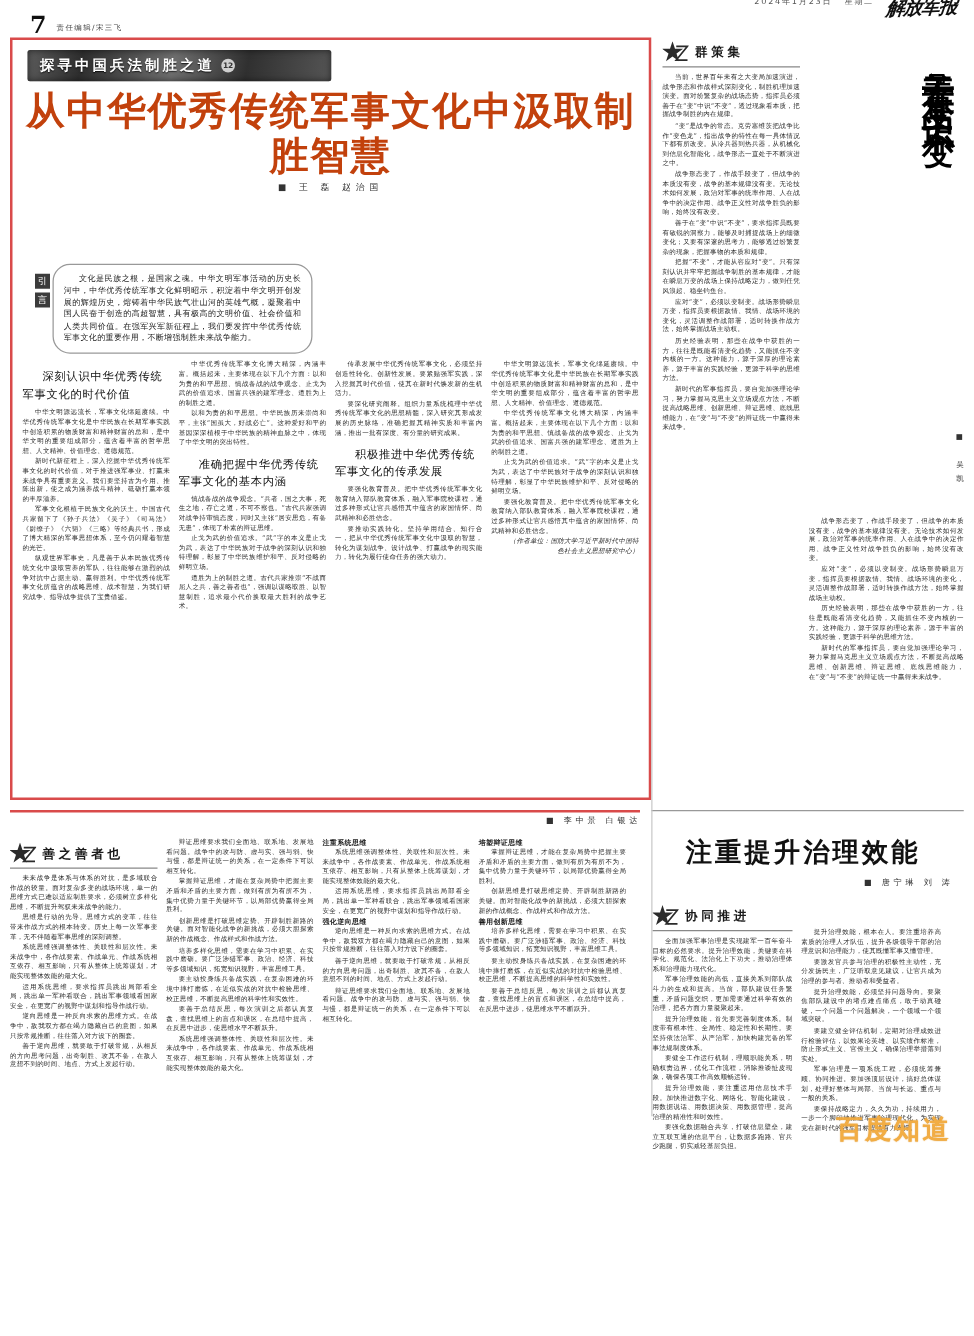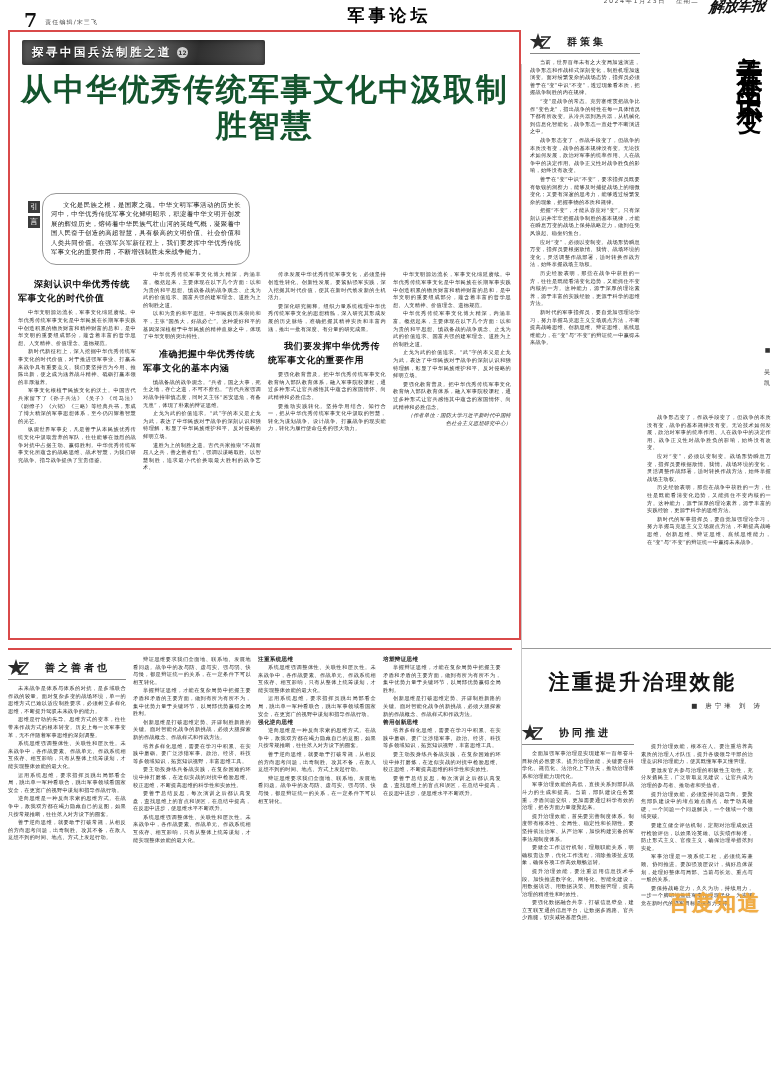--- a/index.html
+++ b/index.html
@@ -128,21 +128,21 @@
     text-align: center;
     font-weight: bold;
   }
   .feature-headline {
     font-family: "DejaVu Sans", "Liberation Sans", sans-serif;
     font-weight: bold;
     font-size: 31px;
     line-height: 36px;
     letter-spacing: 1.5px;
     text-align: center;
-    color: #14532d;
+    color: #c2410c;
     margin: 6px 0 2px 0;
   }
   .feature-byline {
     text-align: center;
     font-size: 7px;
     letter-spacing: 4px;
     color: #333;
     margin-bottom: 8px;
   }
 
@@ -191,21 +191,21 @@
   .feature-cols {
     display: flex;
     gap: 7px;
     margin-top: 2px;
   }
   .fcol { width: 118px; position: relative; }
   .fcol.c1, .fcol.c2, .fcol.c3, .fcol.c4 { }
 
   .sub-head {
     font-family: "DejaVu Sans","Liberation Sans",sans-serif;
-    font-weight: bold;
+    font-weight: normal;
     font-size: 9px;
     line-height: 14px;
     letter-spacing: .6px;
     color: #111;
     margin: 6px 0 4px 0;
     text-indent: 16px;
   }
   .body-text {
     font-family: "DejaVu Serif","Liberation Serif",serif;
     font-size: 5.2px;
@@ -223,21 +223,21 @@
     padding-left: 9px;
     display: flex;
     gap: 7px;
   }
   .col-narrow { width: 110px; }
   .vert-head-col { width: 124px; position: relative; }
 
   .colhead {
     display: flex;
     align-items: center;
-    gap: 16px;
+    gap: 5px;
     margin: 3px 0 2px 0;
   }
   .star-mark {
     position: relative;
     width: 21px; height: 18px;
     flex: none;
   }
   .star-mark svg { display:block; }
   .colhead-text {
     font-family: "DejaVu Serif","Liberation Serif",serif;
@@ -352,40 +352,40 @@
     width: 1px;
     background: #c9c9c9;
   }
 </style>
 </head>
 <body>
 
 <div class="masthead">
   <div class="page-num">7</div>
   <div class="editor-line">责任编辑/宋三飞</div>
-  <div class="section-title">军事论坛</div>
   <div class="mh-right">
     <span class="mh-date">2024年1月23日</span>
     <span class="mh-weekday">星期二</span>
     <span class="mh-logo">解放军报</span>
   </div>
 </div>
 
 <div class="page">
 
   <div class="top-zone">
 
     <div class="feature">
 
       <div class="banner-strip">
         <span class="banner-text">探寻中国兵法制胜之道</span>
         <span class="banner-badge">12</span>
       </div>
 
       <div class="feature-headline">从中华优秀传统军事文化中汲取制胜智慧</div>
+      <div class="feature-byline">■ 王 磊   赵治国</div>
 
       <div class="lead-wrap">
         <div class="lead-label">
           <span>引</span>
           <span>言</span>
         </div>
         <div class="lead-box"><span class="indent"></span><span>文化是民族之根，是国家之魂。中华文明军事活动的历史长河中，中华优秀传统军事文化鲜明昭示，积淀着中华文明开创发展的辉煌历史，熔铸着中华民族气壮山河的英雄气概，凝聚着中国人民奋于创造的高超智慧，具有极高的文明价值、社会价值和人类共同价值。在强军兴军新征程上，我们要发挥中华优秀传统军事文化的重要作用，不断增强制胜未来战争能力。</span></div>
       </div>
 
       <div class="feature-cols">
@@ -411,21 +411,21 @@
             <p>止戈为武的价值追求。“武”字的本义是止戈为武，表达了中华民族对于战争的深刻认识和独特理解，彰显了中华民族维护和平、反对侵略的鲜明立场。</p>
             <p>道胜为上的制胜之道。古代兵家推崇“不战而屈人之兵，善之善者也”，强调以谋略取胜、以智慧制胜，追求最小代价换取最大胜利的战争艺术。</p>
           </div>
         </div>
 
         <div class="fcol c3">
           <div class="body-text">
             <p>传承发展中华优秀传统军事文化，必须坚持创造性转化、创新性发展。要紧贴强军实践，深入挖掘其时代价值，使其在新时代焕发新的生机活力。</p>
             <p>要深化研究阐释。组织力量系统梳理中华优秀传统军事文化的思想精髓，深入研究其形成发展的历史脉络，准确把握其精神实质和丰富内涵，推出一批有深度、有分量的研究成果。</p>
           </div>
-          <div class="sub-head">我们要发挥中华优秀传统军事文化的重要作用</div>
+          <div class="sub-head">积极推进中华优秀传统军事文化的传承发展</div>
           <div class="body-text">
             <p>要强化教育普及。把中华优秀传统军事文化教育纳入部队教育体系，融入军事院校课程，通过多种形式让官兵感悟其中蕴含的家国情怀、尚武精神和必胜信念。</p>
             <p>要推动实践转化。坚持学用结合、知行合一，把从中华优秀传统军事文化中汲取的智慧，转化为谋划战争、设计战争、打赢战争的现实能力，转化为履行使命任务的强大动力。</p>
           </div>
         </div>
 
         <div class="fcol c4">
           <div class="body-text">
             <p>中华文明源远流长，军事文化绵延赓续。中华优秀传统军事文化是中华民族在长期军事实践中创造积累的物质财富和精神财富的总和，是中华文明的重要组成部分，蕴含着丰富的哲学思想、人文精神、价值理念、道德规范。</p>
             <p>中华优秀传统军事文化博大精深，内涵丰富。概括起来，主要体现在以下几个方面：以和为贵的和平思想、慎战备战的战争观念、止戈为武的价值追求、国富兵强的建军理念、道胜为上的制胜之道。</p>
@@ -481,20 +481,21 @@
 
   <div style="display:flex;">
     <div class="red-rule"></div>
     <div style="width:9px;"></div>
     <div class="grey-rule" style="margin-top:8px;"></div>
   </div>
 
   <div class="lower-zone">
 
     <div class="lower-left">
+      <div class="lower-byline">■ 李中景   白银达</div>
 
       <div class="lower-cols">
         <div class="lcol">
           <div class="colhead">
             <span class="star-mark">
               <svg width="21" height="18" viewBox="0 0 21 18">
                 <polygon points="8,0 10,6 16.5,6 11.2,9.8 13.2,16 8,12.2 2.8,16 4.8,9.8 -0.5,6 6,6" fill="#2b2b2b"></polygon>
                 <path d="M11 4 L20 4 L11 15 L20 15" stroke="#2b2b2b" stroke-width="1.4" fill="none"></path>
               </svg>
             </span>

